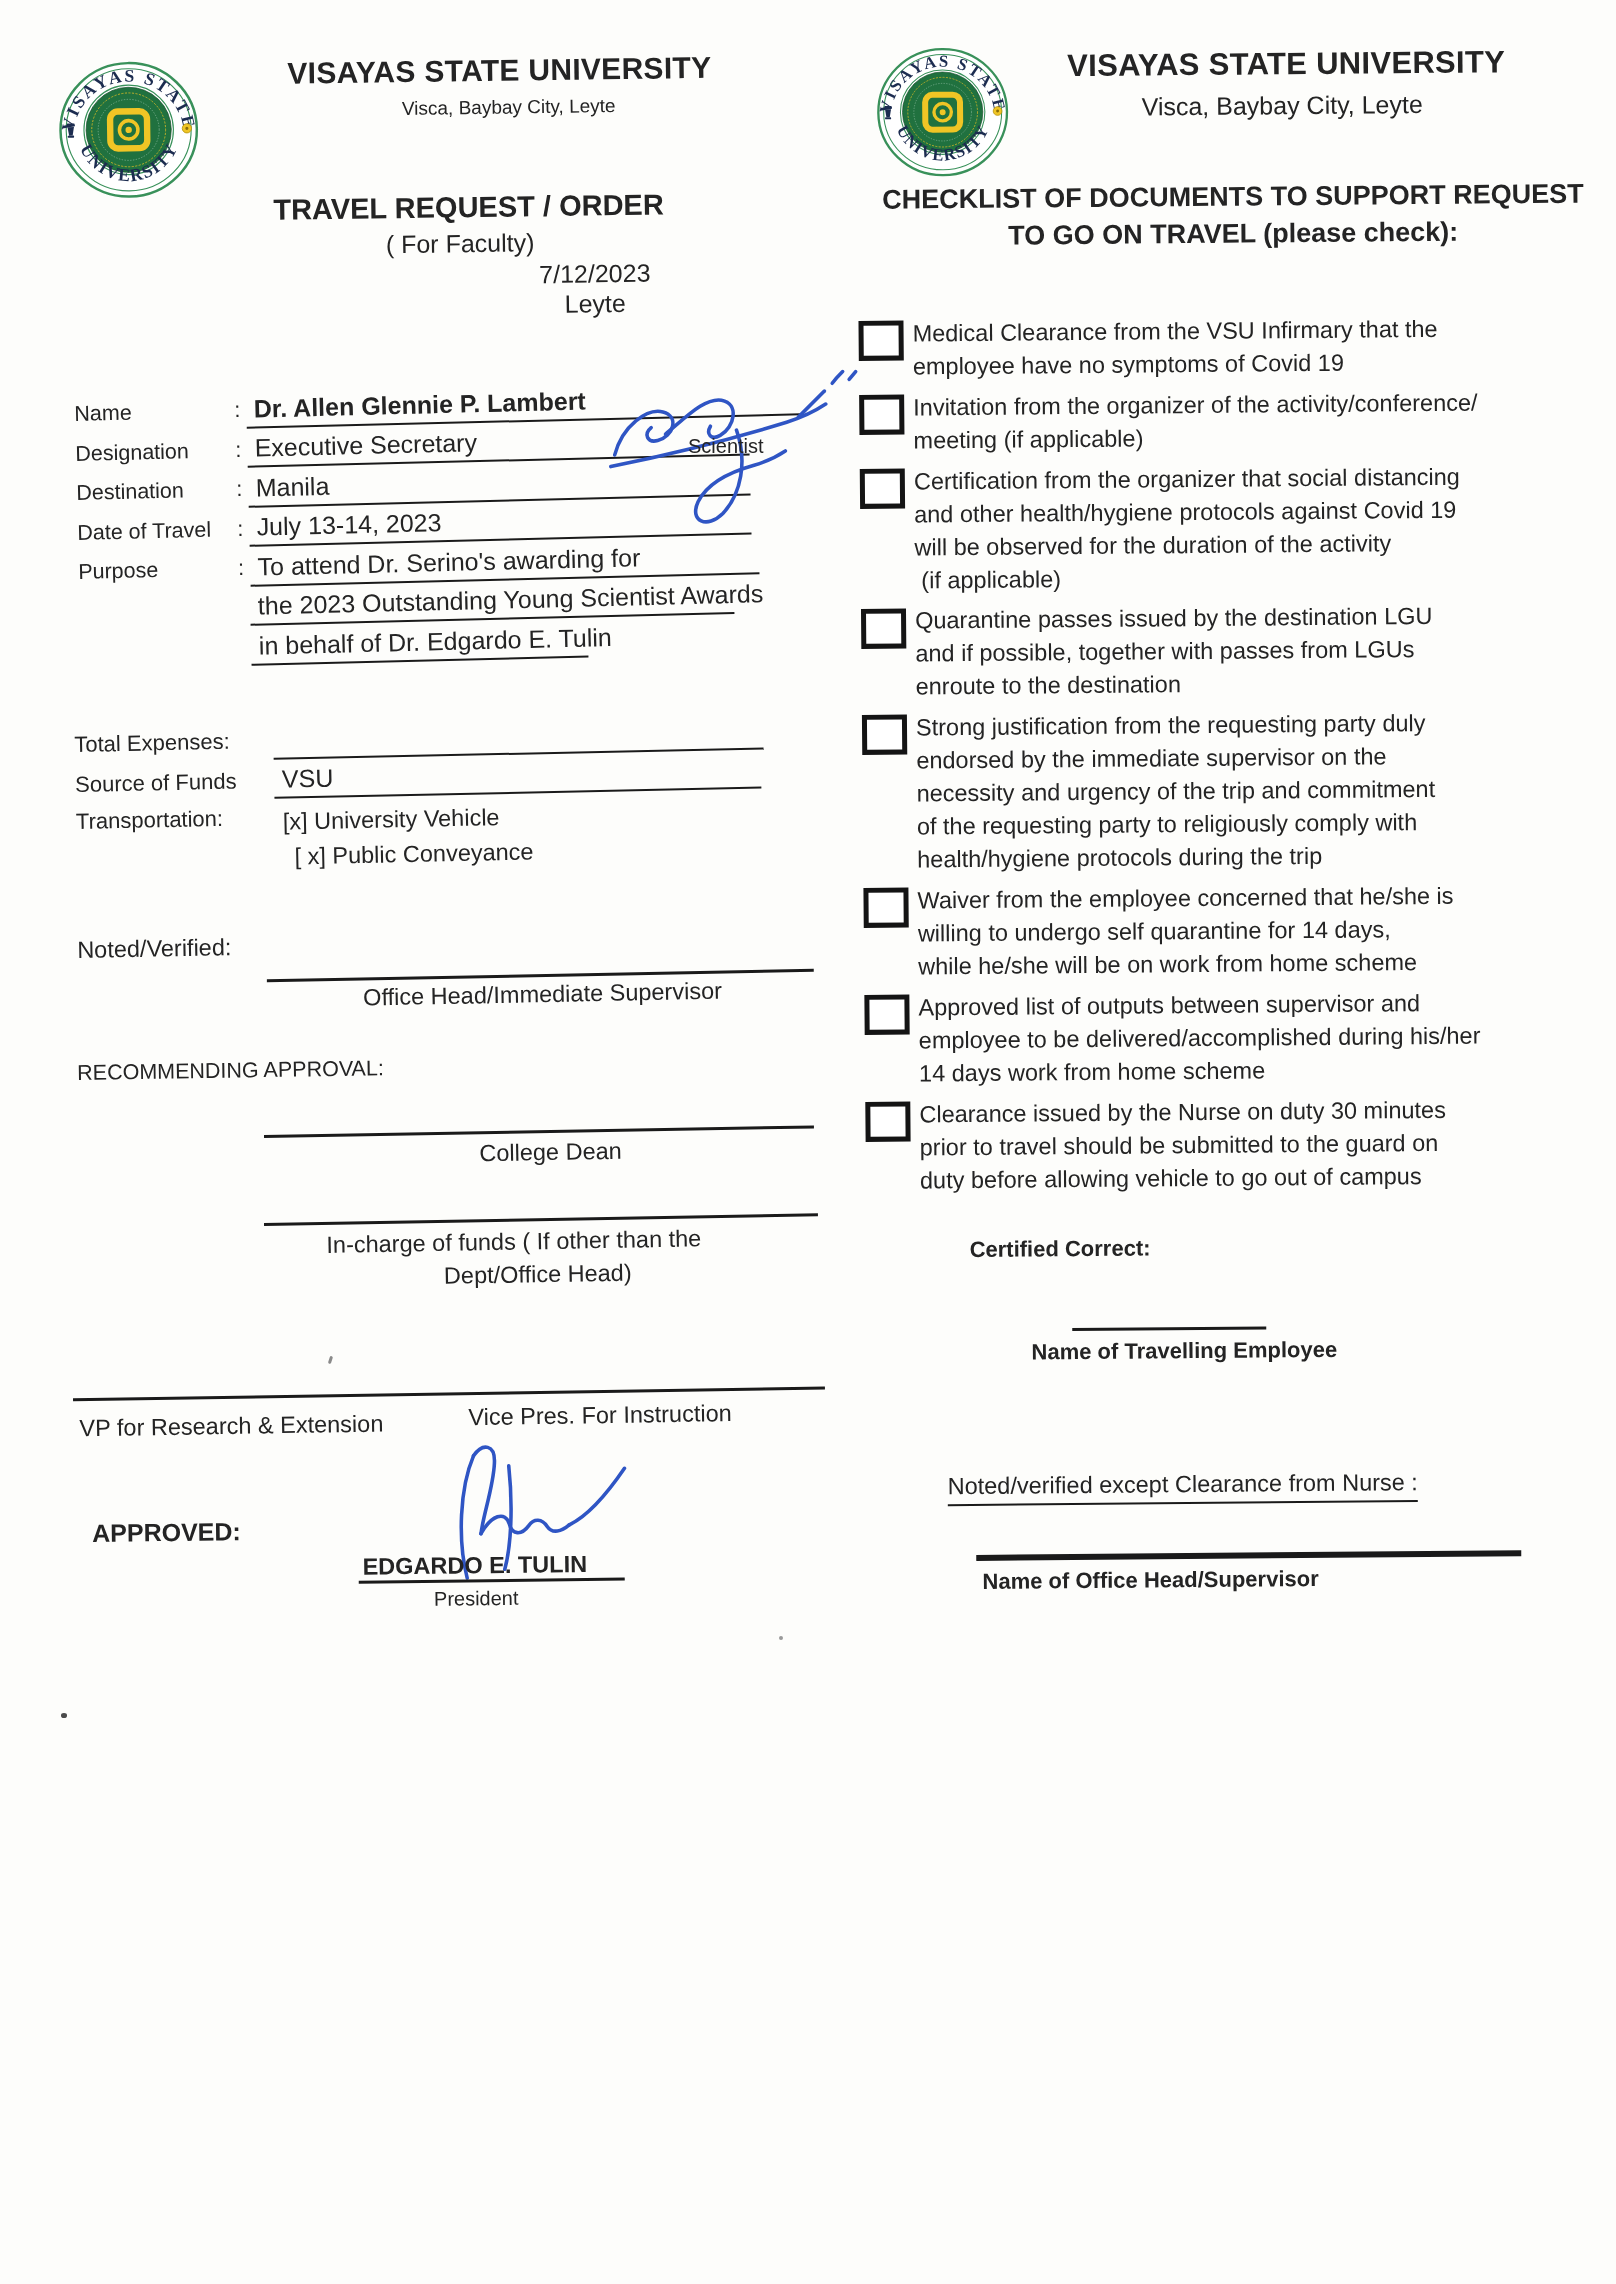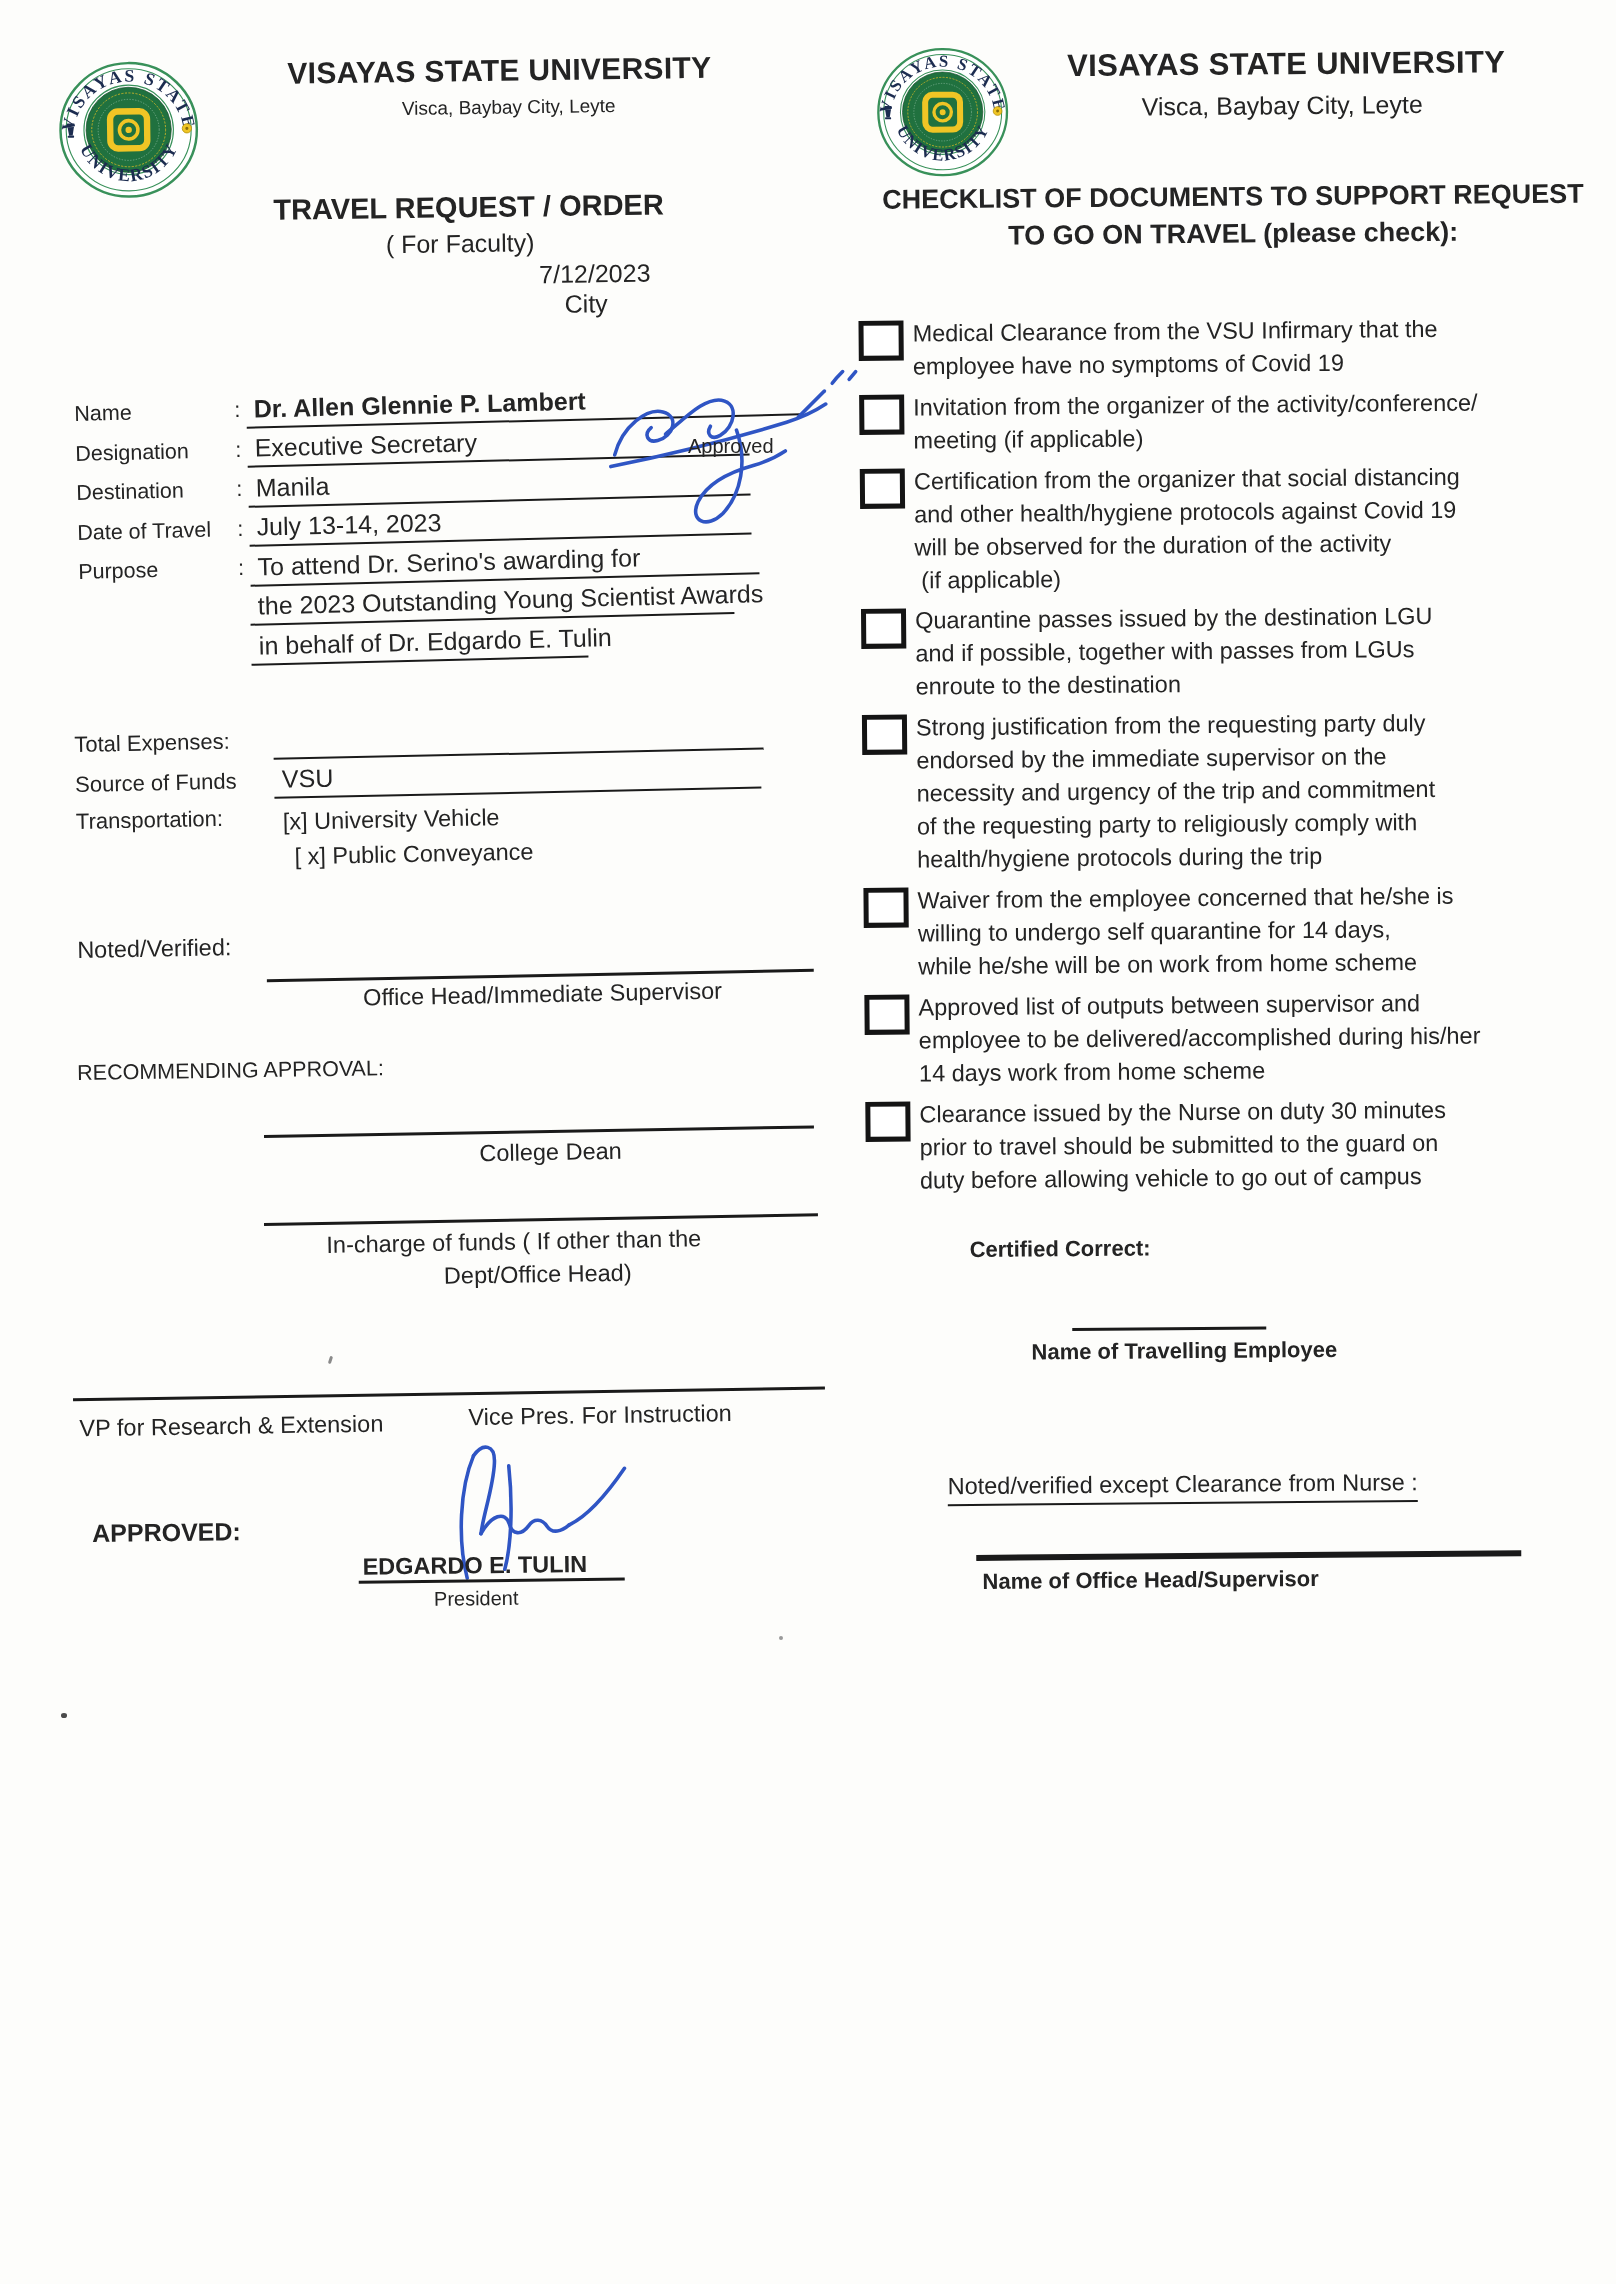--- a/index.html
+++ b/index.html
@@ -132,21 +132,21 @@
     <g>
       <circle cx="182" cy="99" r="6.5" style="fill:var(--seal-yellow)" stroke="#b8940c" stroke-width="1.2"></circle>
       <circle cx="182" cy="99" r="2.2" fill="#8a6d08"></circle>
     </g>
   </svg>
   <div class="abs uni-name-l">VISAYAS STATE UNIVERSITY</div>
   <div class="abs addr-l">Visca, Baybay City, Leyte</div>
   <div class="abs form-title">TRAVEL REQUEST / ORDER</div>
   <div class="abs form-sub">( For Faculty)</div>
   <div class="abs date-val">7/12/2023</div>
-  <div class="abs date-lbl">City</div>
+  <div class="abs date-lbl">Leyte</div>
 </div>
 
 <div class="abs fields">
   <div class="frow">
     <div class="flabel">Name</div>
     <div class="fcolon">:</div>
     <div class="fval w840 b">Dr. Allen Glennie P. Lambert</div>
   </div>
   <div class="frow">
     <div class="flabel">Designation</div>
@@ -178,21 +178,21 @@
 
 <svg class="abs sig sig-main" viewBox="0 0 410 265">
   <path d="M 18 150 C 30 105 68 78 92 84 C 118 91 108 122 84 128 C 68 132 62 118 74 108"></path>
   <path d="M 96 118 C 128 92 156 62 182 66 C 210 71 202 108 180 120 C 166 128 158 118 165 106"></path>
   <path d="M 12 168 C 110 148 210 122 282 100 C 310 91 330 80 342 72"></path>
   <path d="M 205 112 C 222 160 212 210 184 240 C 160 264 132 252 146 222 C 160 194 196 176 232 166 C 252 160 268 152 280 144"></path>
   <path d="M 300 92 C 316 76 330 62 340 52"></path>
   <path d="M 352 40 C 358 32 364 26 368 22"></path>
   <path d="M 378 34 L 388 22"></path>
 </svg>
-<div class="abs sig-label">Approved</div>
+<div class="abs sig-label">Scientist</div>
 
 <div class="abs expenses">
   <div class="frow">
     <div class="elabel">Total Expenses:</div>
     <div class="fval w740"></div>
   </div>
   <div class="frow">
     <div class="elabel">Source of Funds</div>
     <div class="fval w735">VSU</div>
   </div>

